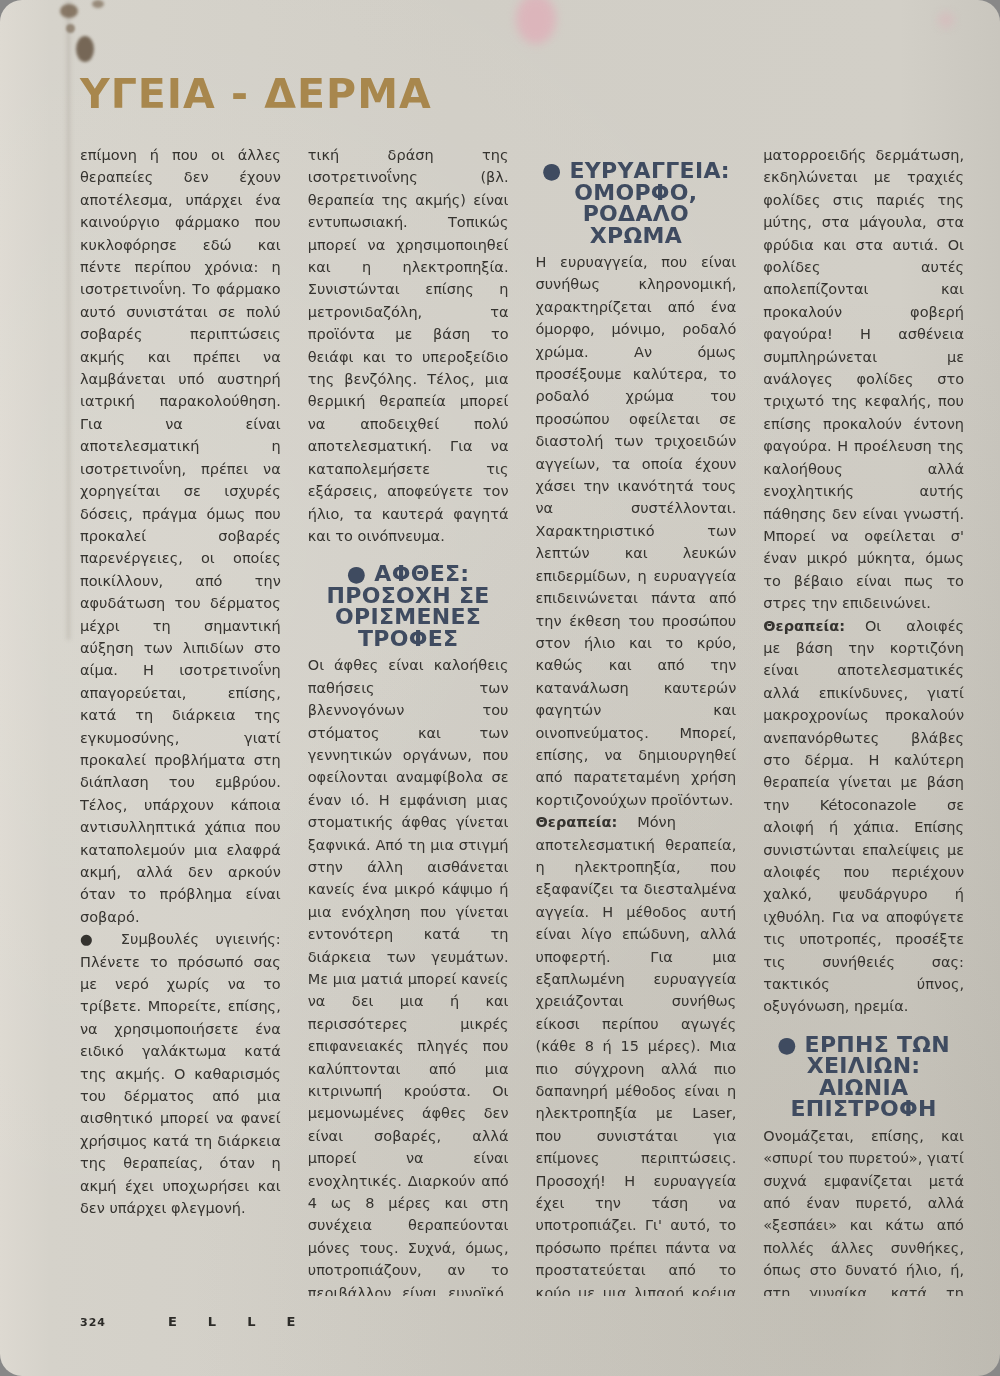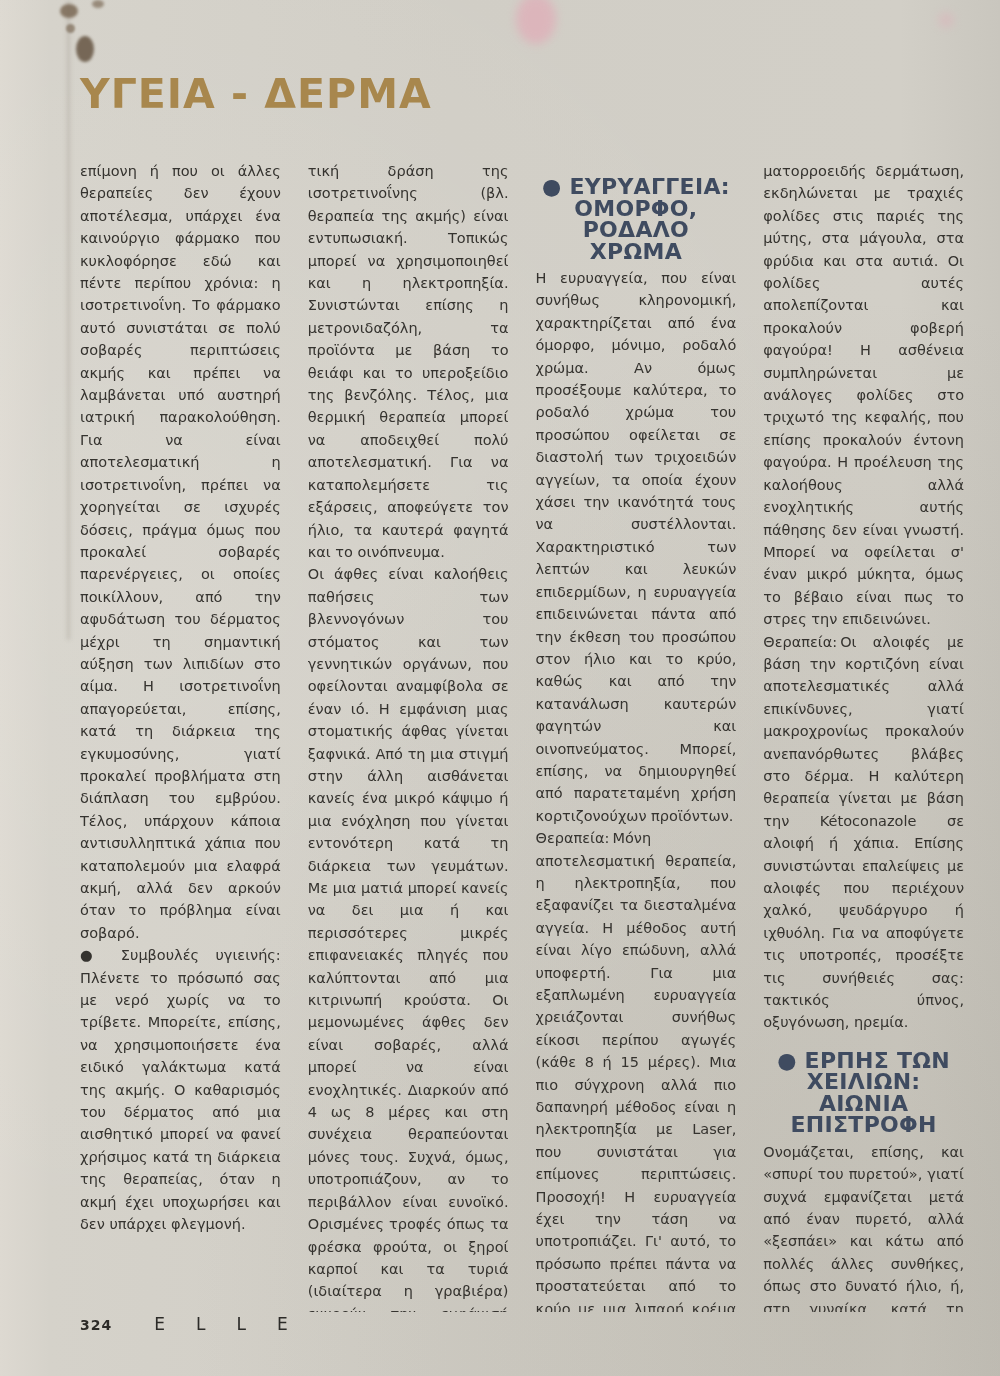--- a/index.html
+++ b/index.html
@@ -4,62 +4,63 @@
 <style>
   html,body { margin:0; padding:0; background:#888; }
   .page {
     position:relative; width:1000px; height:1376px; overflow:hidden;
     background:
       radial-gradient(ellipse at 85% 95%, rgba(120,115,100,0.18), transparent 55%),
       radial-gradient(ellipse at 10% 40%, rgba(255,255,250,0.10), transparent 60%),
       linear-gradient(90deg, #ddd9d1 0%, #d5d2ca 5%, #d1cec6 45%, #d2cfc7 90%, #c9c6be 100%);
     font-family:"DejaVu Sans","Liberation Sans",sans-serif;
     color:var(--body,#35332f);
+    border-radius:22px;
   }
   
   .stain { position:absolute; border-radius:50%; pointer-events:none; }
   .stain-dark1 { left:60px; top:4px;  width:18px; height:14px; background:#6f5b45; opacity:.75; filter:blur(1.5px); }
   .stain-dark2 { left:76px; top:36px; width:18px; height:26px; background:#5f4d3a; opacity:.8;  filter:blur(1.5px); }
   .stain-dark3 { left:92px; top:0;    width:12px; height:8px;  background:#6f5b45; opacity:.6;  filter:blur(1.5px); }
   .stain-dark4 { left:66px; top:24px; width:9px;  height:9px;  background:#6f5b45; opacity:.6;  filter:blur(1px); }
   .stain-pink1 { left:516px; top:-6px; width:40px; height:50px; background:#e2a9b6; opacity:.65; filter:blur(5px); }
   .stain-pink2 { left:938px; top:12px; width:16px; height:16px; background:#e2a9b6; opacity:.35; filter:blur(4px); }
   .fold-line   { position:absolute; left:67px; top:0; width:3px; height:640px; border-radius:2px;
                  background:rgba(110,100,85,0.22); filter:blur(2px); pointer-events:none; }
 
   .title {
     position:absolute; left:80px; top:70px; margin:0;
     font-size:41px; font-weight:bold; letter-spacing:1px;
     color:var(--title,#a8874d);
   }
 
   .columns {
-    position:absolute; left:80px; top:160px; width:884px; height:1152px;
+    position:absolute; left:80px; top:144px; width:884px; height:1152px;
     display:flex; gap:27px;
   }
   .col { flex:1 1 0; min-width:0; overflow:hidden; }
 
   .body-text {
     margin:0; font-size:14.5px; line-height:22.4px;
     text-align:justify; color:var(--body,#35332f);
   }
-  .lead-strong { font-weight:normal; margin-right:3px; }
+  .lead-strong { font-weight:bold; margin-right:20px; }
 
   .section-heading {
     margin:16px 0 5px; font-size:22px; line-height:21.5px;
     font-weight:bold; letter-spacing:.3px; text-align:center;
     white-space:pre-line; color:var(--heading,#3f4b60);
   }
 
   .footer {
     position:absolute; left:80px; top:1314px; width:840px;
     display:flex; align-items:baseline; color:#2c2b28;
   }
-  .page-number { font-size:14px; font-weight:bold; letter-spacing:1px; }
-  .magazine-logo { margin-left:42px; font-size:17px; font-weight:400; letter-spacing:31px; }
+  .page-number { font-size:11px; font-weight:bold; letter-spacing:1px; }
+  .magazine-logo { margin-left:62px; font-size:13px; font-weight:700; letter-spacing:31px; }
 </style>
 </head>
 <body>
 
 <div class="page">
 
   <div class="stain stain-dark1"></div>
   <div class="stain stain-dark2"></div>
   <div class="stain stain-dark3"></div>
   <div class="stain stain-dark4"></div>
@@ -72,20 +73,22 @@
   <div class="columns">
 
     <div class="col">
       <p class="body-text">επίμονη ή που οι άλλες θεραπείες δεν έχουν αποτέλεσμα, υπάρχει ένα καινούργιο φάρμακο που κυκλοφόρησε εδώ και πέντε περίπου χρόνια: η ισοτρετινοΐνη. Το φάρμακο αυτό συνιστάται σε πολύ σοβαρές περιπτώσεις ακμής και πρέπει να λαμβάνεται υπό αυστηρή ιατρική παρακολούθηση. Για να είναι αποτελεσματική η ισοτρετινοΐνη, πρέπει να χορηγείται σε ισχυρές δόσεις, πράγμα όμως που προκαλεί σοβαρές παρενέργειες, οι οποίες ποικίλλουν, από την αφυδάτωση του δέρματος μέχρι τη σημαντική αύξηση των λιπιδίων στο αίμα. Η ισοτρετινοΐνη απαγορεύεται, επίσης, κατά τη διάρκεια της εγκυμοσύνης, γιατί προκαλεί προβλήματα στη διάπλαση του εμβρύου. Τέλος, υπάρχουν κάποια αντισυλληπτικά χάπια που καταπολεμούν μια ελαφρά ακμή, αλλά δεν αρκούν όταν το πρόβλημα είναι σοβαρό.</p>
       <p class="body-text">● Συμβουλές υγιεινής: Πλένετε το πρόσωπό σας με νερό χωρίς να το τρίβετε. Μπορείτε, επίσης, να χρησιμοποιήσετε ένα ειδικό γαλάκτωμα κατά της ακμής. Ο καθαρισμός του δέρματος από μια αισθητικό μπορεί να φανεί χρήσιμος κατά τη διάρκεια της θεραπείας, όταν η ακμή έχει υποχωρήσει και δεν υπάρχει φλεγμονή.</p>
 
     </div>
 
     <div class="col">
       <p class="body-text">τική δράση της ισοτρετινοΐνης (βλ. θεραπεία της ακμής) είναι εντυπωσιακή. Τοπικώς μπορεί να χρησιμοποιηθεί και η ηλεκτροπηξία. Συνιστώνται επίσης η μετρονιδαζόλη, τα προϊόντα με βάση το θειάφι και το υπεροξείδιο της βενζόλης. Τέλος, μια θερμική θεραπεία μπορεί να αποδειχθεί πολύ αποτελεσματική. Για να καταπολεμήσετε τις εξάρσεις, αποφεύγετε τον ήλιο, τα καυτερά φαγητά και το οινόπνευμα.</p>
+      <h2 class="section-heading">● ΑΦΘΕΣ: ΠΡΟΣΟΧΗ ΣΕ
+ΟΡΙΣΜΕΝΕΣ ΤΡΟΦΕΣ</h2>
       <p class="body-text">Οι άφθες είναι καλοήθεις παθήσεις των βλεννογόνων του στόματος και των γεννητικών οργάνων, που οφείλονται αναμφίβολα σε έναν ιό. Η εμφάνιση μιας στοματικής άφθας γίνεται ξαφνικά. Από τη μια στιγμή στην άλλη αισθάνεται κανείς ένα μικρό κάψιμο ή μια ενόχληση που γίνεται εντονότερη κατά τη διάρκεια των γευμάτων. Με μια ματιά μπορεί κανείς να δει μια ή και περισσότερες μικρές επιφανειακές πληγές που καλύπτονται από μια κιτρινωπή κρούστα. Οι μεμονωμένες άφθες δεν είναι σοβαρές, αλλά μπορεί να είναι ενοχλητικές. Διαρκούν από 4 ως 8 μέρες και στη συνέχεια θεραπεύονται μόνες τους. Συχνά, όμως, υποτροπιάζουν, αν το περιβάλλον είναι ευνοϊκό. Ορισμένες τροφές όπως τα φρέσκα φρούτα, οι ξηροί καρποί και τα τυριά (ιδιαίτερα η γραβιέρα) ευνοούν την εμφάνισή τους.</p>
 
     </div>
 
     <div class="col">
       <h2 class="section-heading">● ΕΥΡΥΑΓΓΕΙΑ:
 ΟΜΟΡΦΟ, ΡΟΔΑΛΟ
 ΧΡΩΜΑ</h2>
       <p class="body-text">Η ευρυαγγεία, που είναι συνήθως κληρονομική, χαρακτηρίζεται από ένα όμορφο, μόνιμο, ροδαλό χρώμα. Αν όμως προσέξουμε καλύτερα, το ροδαλό χρώμα του προσώπου οφείλεται σε διαστολή των τριχοειδών αγγείων, τα οποία έχουν χάσει την ικανότητά τους να συστέλλονται. Χαρακτηριστικό των λεπτών και λευκών επιδερμίδων, η ευρυαγγεία επιδεινώνεται πάντα από την έκθεση του προσώπου στον ήλιο και το κρύο, καθώς και από την κατανάλωση καυτερών φαγητών και οινοπνεύματος. Μπορεί, επίσης, να δημιουργηθεί από παρατεταμένη χρήση κορτιζονούχων προϊόντων.</p>
       <p class="body-text">

